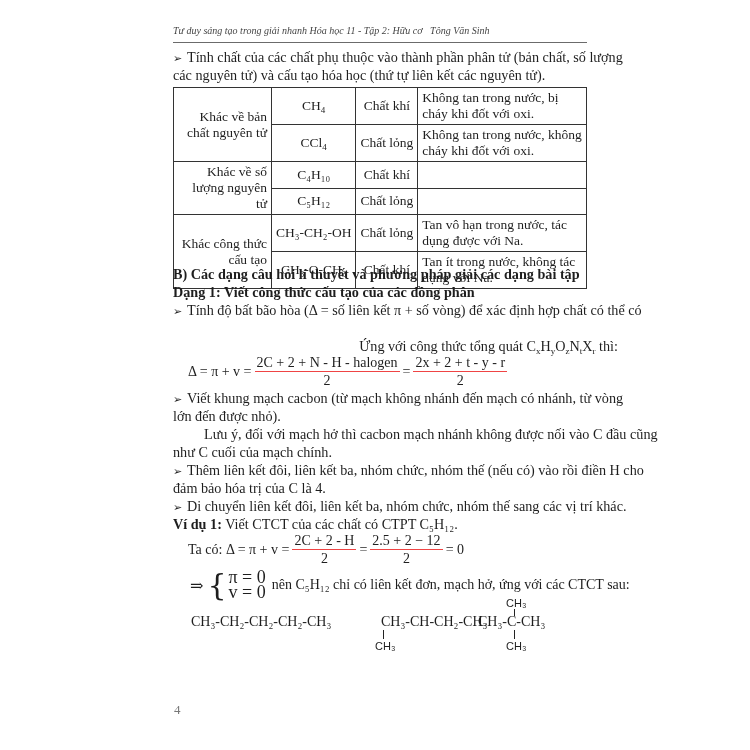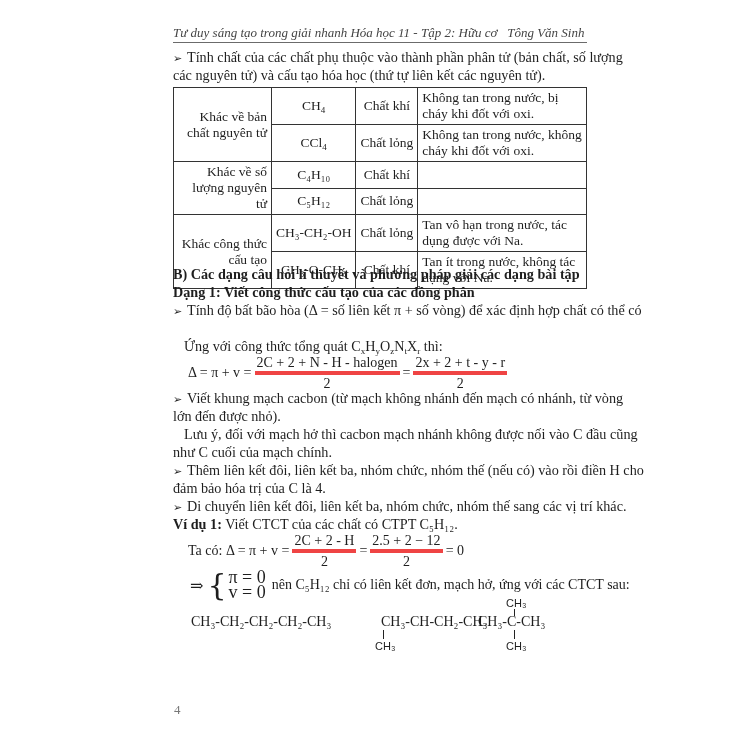--- a/index.html
+++ b/index.html
@@ -1,34 +1,34 @@
 <!DOCTYPE html>
 <html><head>
 <meta charset="utf-8">
 <style>
   html, body { margin:0; padding:0; background:#ffffff; }
   body { width:750px; height:750px; position:relative; overflow:hidden;
          font-family:"Liberation Serif", "DejaVu Serif", serif; color:#1e1e1e; }
   .page { position:absolute; left:0; top:0; width:750px; height:750px; background:#fff; }
-  .header { position:absolute; left:173px; top:25px; width:414px; font-size:13px; font-style:italic; color:#444; white-space:nowrap; }
+  .header { position:absolute; left:173px; top:25px; width:414px; font-size:10px; font-style:italic; color:#444; white-space:nowrap; }
   .header-rule { position:absolute; left:173px; top:42px; width:414px; height:0; border-top:1px solid #6b6b6b; }
   .line { position:absolute; left:173px; width:414px; font-size:14.2px; line-height:18px; white-space:nowrap; }
-  .line.indent { left:184px; }
+  .line.indent { left:204px;text-align:right; }
   .bold { font-weight:bold; }
   .arrow { display:inline-block; width:14px; font-family:"DejaVu Sans", sans-serif; font-size:11px; }
   sub { font-size:9px; vertical-align:-3px; line-height:0; }
   table.props { position:absolute; left:173px; top:87px; width:414px; border-collapse:collapse; font-size:13.5px; line-height:16px; }
   table.props td { border:1px solid #333; padding:2px 4px; vertical-align:middle; }
   td.group { text-align:right; width:89px;margin-left:13px; }
   td.formula { text-align:center; width:70px; white-space:nowrap; }
   td.state { text-align:center; width:48px; white-space:nowrap; }
   td.desc { text-align:left; }
   .eq { position:absolute; font-size:14px; white-space:nowrap; display:flex; align-items:center; }
   .frac { display:inline-flex; flex-direction:column; align-items:center; margin:0 3px; }
-  .frac .num { border-bottom:4px solid #ef4444; padding:0 2px; line-height:17px; }
+  .frac .num { border-bottom:1px solid #ef4444; padding:0 2px; line-height:17px; }
   .frac .den { line-height:17px; }
   .brace { font-size:30px; line-height:30px; margin-right:2px; font-family:"DejaVu Serif", serif; }
   .sys { display:inline-flex; flex-direction:column; font-size:18px; line-height:15px; }
   .struct { position:absolute; font-size:14px; white-space:nowrap; font-family:"Liberation Serif", serif; }
   .branch-small { font-family:"Liberation Sans", sans-serif; font-size:11px; }
   .vbar { position:absolute; width:1px; background:#222; }
   .pagenum { position:absolute; left:174px; top:702px; font-size:13px; color:#777; }
 </style>
 </head>
 <body>

